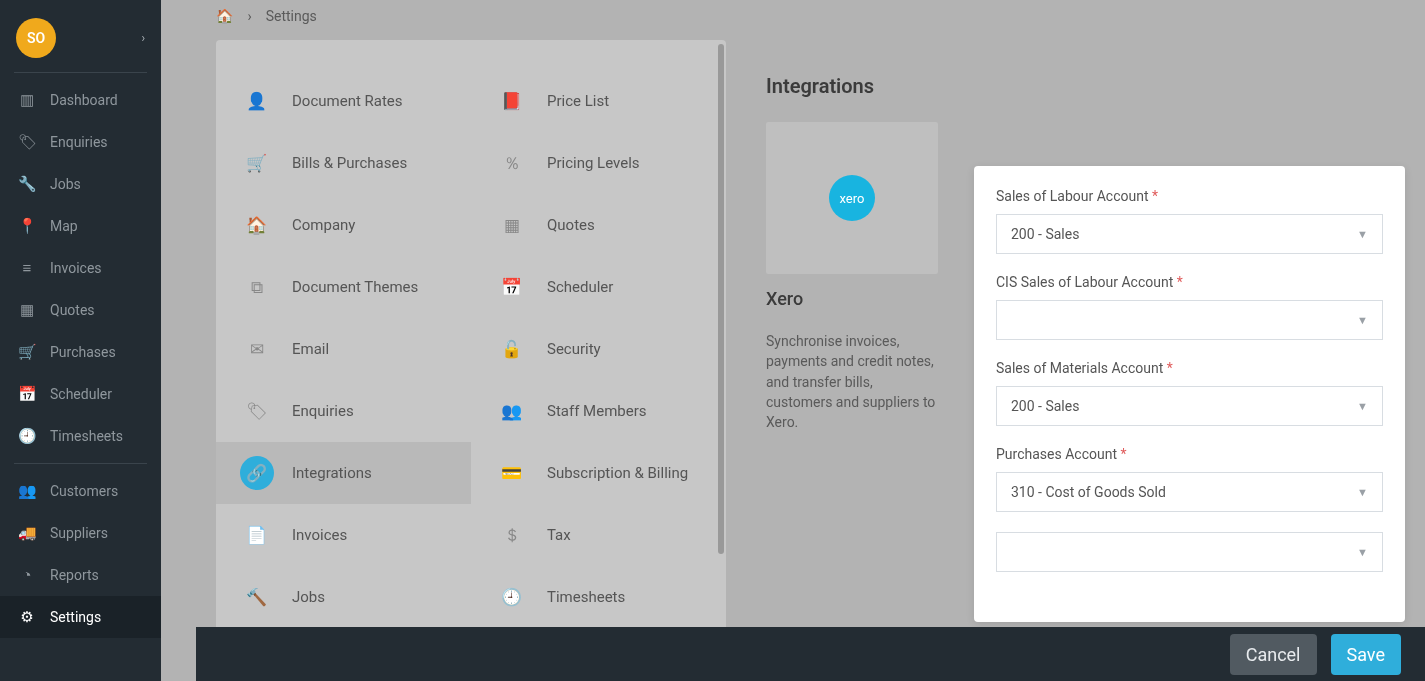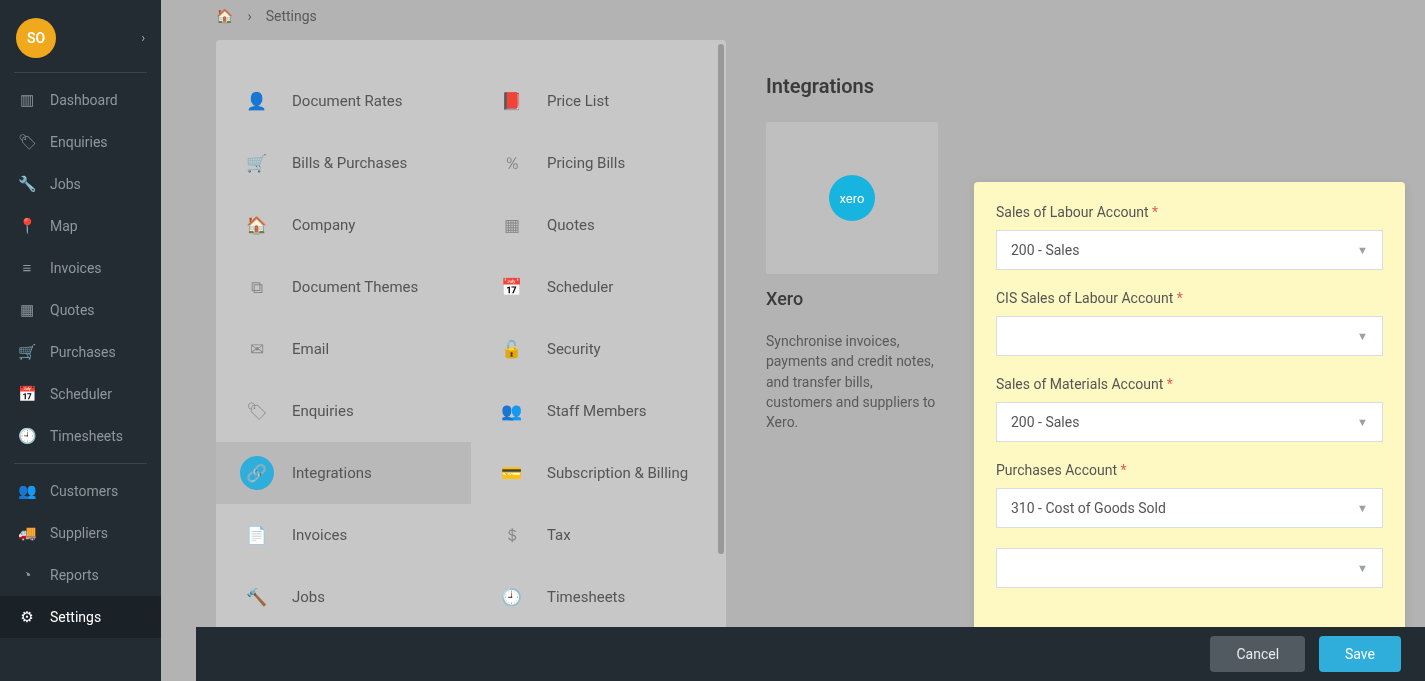--- a/index.html
+++ b/index.html
@@ -26,28 +26,28 @@
 .s-item .s-ic{width:34px;height:34px;border-radius:50%;display:flex;align-items:center;justify-content:center;color:#888;font-size:17px}
 .s-item.active .s-ic{background:#2faedb;color:#fff}
 .right-panel{flex:1;padding:0 0 0 10px}
 .panel-title{font-size:20px;font-weight:600;color:#3b3b3b;margin:34px 0 24px 0}
 .int-row{display:flex;gap:36px;align-items:flex-start}
 .int-card{width:172px}
 .int-logo{width:172px;height:152px;background:#bfbfbf;border-radius:2px;display:flex;align-items:center;justify-content:center}
 .xero-circle{width:46px;height:46px;border-radius:50%;background:#18b4e0;color:#fff;display:flex;align-items:center;justify-content:center;font-size:13px;font-weight:400}
 .int-name{margin-top:14px;font-size:18px;color:#3b3b3b;font-weight:500}
 .int-desc{margin-top:22px;font-size:14px;color:#5a5a5a;line-height:1.45}
-.form-card{flex:1;background:#fef9c3;border-radius:4px;padding:22px 22px 30px;box-shadow:0 2px 8px rgba(0,0,0,.1);margin-top:60px}
+.form-card{flex:1;background:#ffffff;border-radius:4px;padding:22px 22px 30px;box-shadow:0 2px 8px rgba(0,0,0,.1);margin-top:44px}
 .form-group{margin-bottom:20px}
 .form-label{font-size:14px;color:#555;margin-bottom:10px;display:block}
 .req{color:#e05c5c}
 .select{height:40px;border:1px solid #d8dde2;border-radius:0;display:flex;align-items:center;justify-content:space-between;padding:0 14px;background:#fff;font-size:14px;color:#555;cursor:pointer}
 .select .arrow{color:#9aa0a6;font-size:11px}
 .footer{position:absolute;left:196px;right:0;bottom:0;height:54px;background:#232c33;display:flex;justify-content:flex-end;align-items:center;gap:14px;padding:0 24px}
-.btn{padding:10px 26px;border-radius:4px;font-size:14px;border:none;cursor:pointer}
+.btn{padding:10px 16px;border-radius:4px;font-size:18px;border:none;cursor:pointer}
 .btn-cancel{background:#515a61;color:#e8ebee}
 .btn-save{background:#2faedb;color:#fff}
 .u-icon{font-style:normal}
 </style>
 </head>
 <body>
 
 <div class="sidebar">
   <div class="profile">
     <div class="avatar">SO</div>
@@ -161,21 +161,21 @@
               <span>Jobs</span>
             </div>
           </div>
         <div class="settings-col" id="settings-col-1">
             <div class="s-item">
               <span class="s-ic u-icon">📕</span>
               <span>Price List</span>
             </div>
             <div class="s-item">
               <span class="s-ic u-icon">％</span>
-              <span>Pricing Bills</span>
+              <span>Pricing Levels</span>
             </div>
             <div class="s-item">
               <span class="s-ic u-icon">▦</span>
               <span>Quotes</span>
             </div>
             <div class="s-item">
               <span class="s-ic u-icon">📅</span>
               <span>Scheduler</span>
             </div>
             <div class="s-item">

